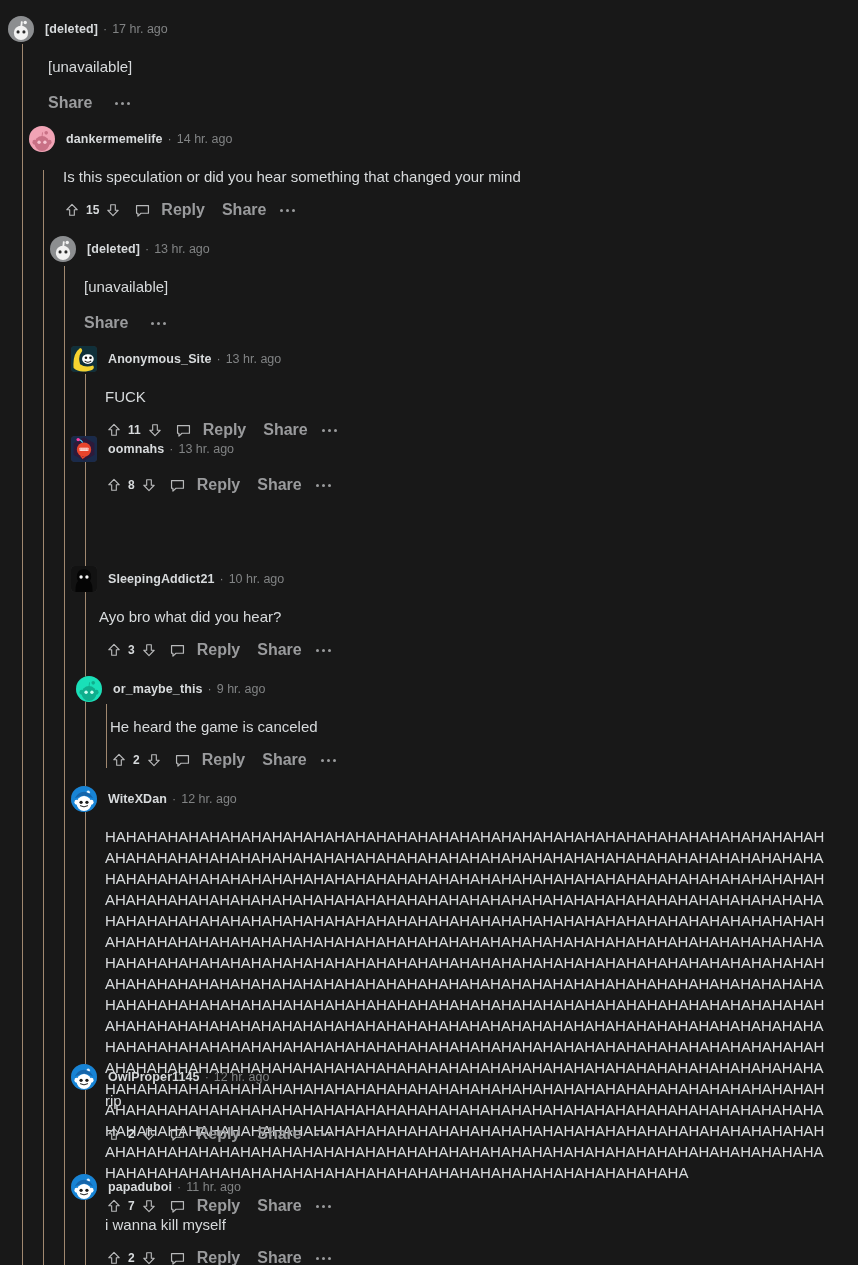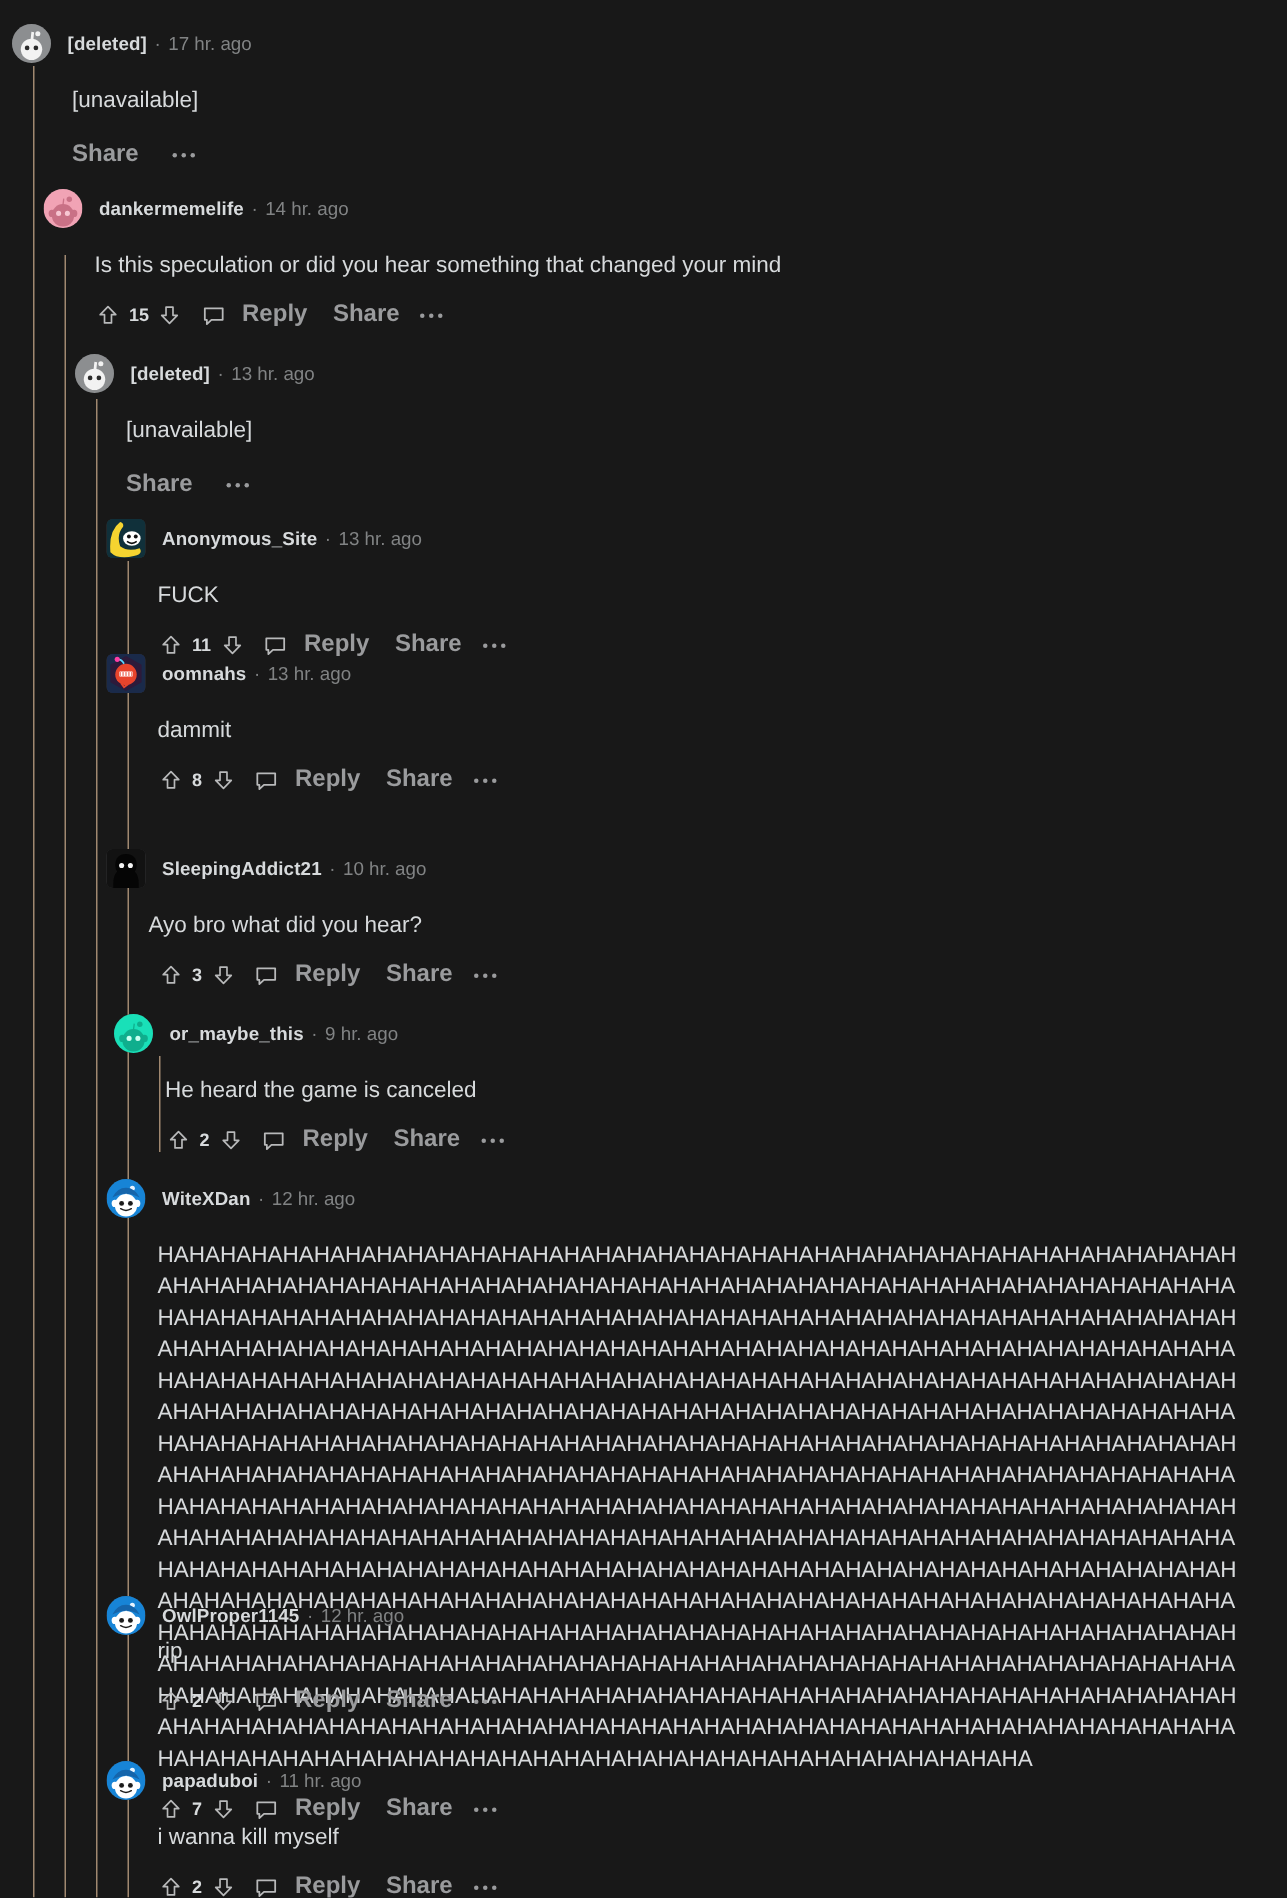--- a/index.html
+++ b/index.html
@@ -286,21 +286,20 @@
             <path d="M14 18.5 v4 M17 18.5 v4 M20 18.5 v4 M23 18.5 v4 M26 18.5 v4" stroke="#e8442c" stroke-width="1"></path>
             <path d="M18 10 q-3-5 -6-4" stroke="#59d6ff" stroke-width="1.8" fill="none"></path>
             <circle cx="11" cy="5.5" r="2.6" fill="#ff3ea5"></circle>
             <path d="M15 30 l3 4 l4-3" stroke="#e8442c" stroke-width="2" fill="none"></path>
           </svg>
       </div>
       <span class="uname">oomnahs</span>
       <span class="dot">·</span>
       <span class="ago">13 hr. ago</span>
     </div>
-    <div class="cbody plain" style="margin-left:34px; margin-top:14px;">dammit</div>
     <div class="actions" style="margin-left:34px; margin-top:13px;">
       <span class="act-ico">
           <svg width="16" height="16" viewBox="0 0 20 20">
             <path d="M10 3 L16.5 9.7 h-3.6 V16.6 h-5.8 V9.7 H3.5 Z" fill="none" stroke="#b8b9ba" stroke-width="1.4" stroke-linejoin="round"></path>
           </svg>
         </span>
       <span class="score">8</span>
       <span class="act-ico">
           <svg width="16" height="16" viewBox="0 0 20 20">
             <path d="M10 17 L3.5 10.3 h3.6 V3.4 h5.8 V10.3 H16.5 Z" fill="none" stroke="#b8b9ba" stroke-width="1.4" stroke-linejoin="round"></path>

